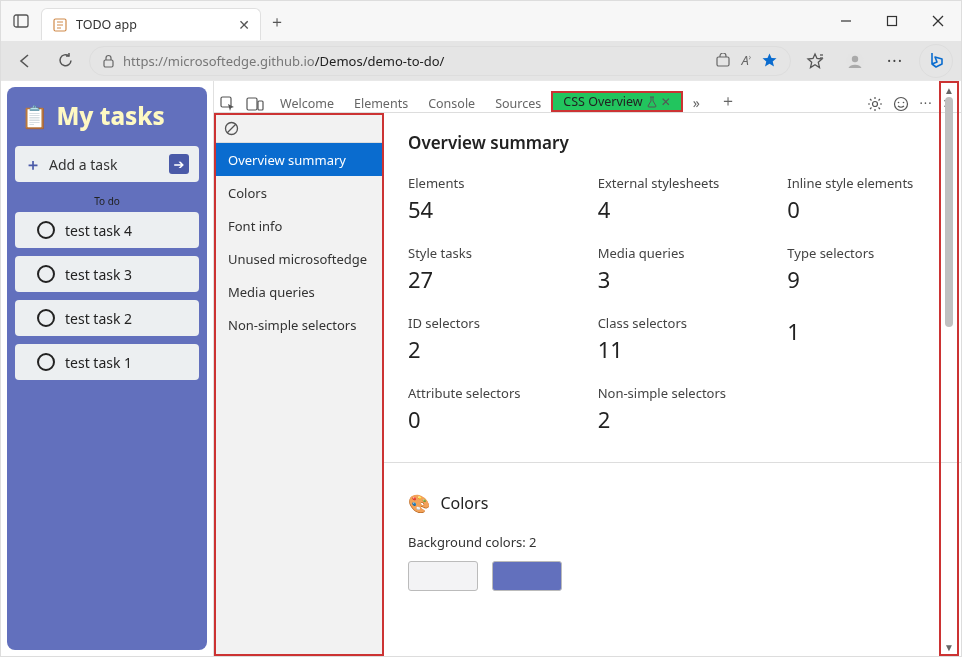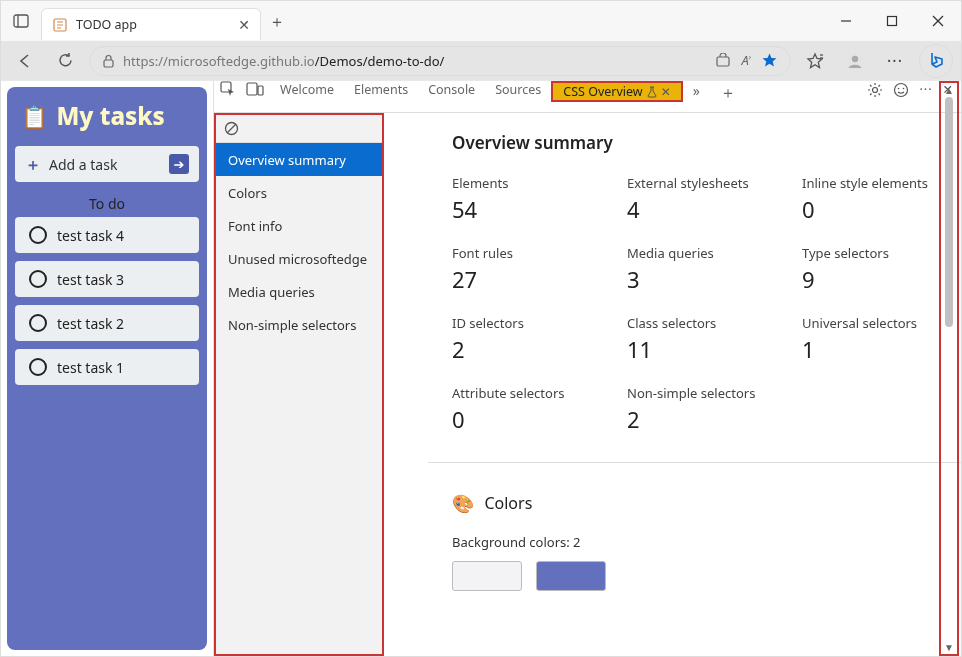--- a/index.html
+++ b/index.html
@@ -31,34 +31,34 @@
   .content { position:absolute; top:80px; left:0; right:0; bottom:0; display:flex; }
 
   
   .app { width:200px; margin:6px; background:#6270bd; border-radius:8px; padding:12px 8px; color:#fff; }
   .app-header { display:flex; align-items:center; gap:8px; margin-bottom:14px; padding:0 6px;}
   .app-header .clip { font-size:22px; }
   .app-header h1 { color:#fef9c3; font-size:24px; font-weight:800; }
   .add-task { background:#eceff1; color:#333; height:36px; border-radius:4px; display:flex; align-items:center; padding:0 10px; gap:8px; margin-bottom:12px;}
   .add-task .plus { color:#4a5aa8; font-weight:bold;}
   .add-task .arrow { margin-left:auto; width:20px; height:20px; background:#4a5aa8; color:#fff; display:flex; align-items:center; justify-content:center; border-radius:3px; font-size:13px;}
-  .todo-label { text-align:center; color:#222; font-size:14px; margin:4px 0;}
-  .task { background:#eceff1; color:#222; height:36px; border-radius:4px; display:flex; align-items:center; padding:0 14px; gap:10px; margin-bottom:8px; font-size:14px;}
+  .todo-label { text-align:center; color:#222; font-size:10px; margin:4px 0;}
+  .task { background:#eceff1; color:#222; height:36px; border-radius:4px; display:flex; align-items:center; padding:0 22px; gap:10px; margin-bottom:8px; font-size:14px;}
   .task .radio { width:18px; height:18px; border:2.5px solid #222; border-radius:50%;}
 
   
   .devtools { flex:1; display:flex; flex-direction:column; border-left:1px solid #e0e0e0; position:relative;}
-  .dt-tabs { height:32px; display:flex; align-items:flex-start; border-bottom:1px solid #ddd; font-size:12.5px; color:#666; }
+  .dt-tabs { height:32px; display:flex; align-items:flex-end; border-bottom:1px solid #ddd; font-size:12.5px; color:#666; }
   .dt-tabs .dt-tab { padding:0 10px; display:flex; align-items:center; gap:4px; }
-  .dt-tabs .dt-tab.active { border:2px solid #c33; color:#222; background:#eab308; }
+  .dt-tabs .dt-tab.active { border:2px solid #c33; color:#222; background:#22c55e; }
   .dt-tabs .icons-left { display:flex; align-items:center; padding:0 6px; gap:10px; color:#555;}
   .dt-tabs .icons-right { margin-left:auto; display:flex; align-items:center; gap:10px; padding:0 8px; color:#555;}
   .dt-tabs .closex { font-size:12px; color:#555;}
 
-  .dt-body { flex:1; display:flex; overflow:hidden;gap:44px;}
+  .dt-body { flex:1; display:flex; overflow:hidden;}
 
   
   .css-nav { width:170px; background:#f2f2f2; border:2px solid #c33; display:flex; flex-direction:column; font-size:13px; }
   .css-nav .banrow { height:28px; display:flex; align-items:center; padding:0 8px; color:#666; border-bottom:1px solid #ddd;}
   .css-nav .item { height:33px; display:flex; align-items:center; padding:0 12px; color:#333; }
   .css-nav .item.selected { background:#0a6ccf; color:#fff; }
 
   
   .css-main { flex:1; padding:18px 24px; overflow:auto; position:relative;}
   .css-main h2 { font-size:17px; font-weight:600; color:#222; margin-bottom:20px;}
@@ -289,41 +289,40 @@
             </div>
             <div class="stat">
               <div class="label">External stylesheets</div>
               <div class="value">4</div>
             </div>
             <div class="stat">
               <div class="label">Inline style elements</div>
               <div class="value">0</div>
             </div>
             <div class="stat">
-              <div class="label">Font rules</div>
+              <div class="label">Style tasks</div>
               <div class="value">27</div>
             </div>
             <div class="stat">
               <div class="label">Media queries</div>
               <div class="value">3</div>
             </div>
             <div class="stat">
               <div class="label">Type selectors</div>
               <div class="value">9</div>
             </div>
             <div class="stat">
               <div class="label">ID selectors</div>
               <div class="value">2</div>
             </div>
             <div class="stat">
               <div class="label">Class selectors</div>
               <div class="value">11</div>
             </div>
             <div class="stat">
-              <div class="label">Universal selectors</div>
               <div class="value">1</div>
             </div>
             <div class="stat">
               <div class="label">Attribute selectors</div>
               <div class="value">0</div>
             </div>
             <div class="stat">
               <div class="label">Non-simple selectors</div>
               <div class="value">2</div>
             </div>

